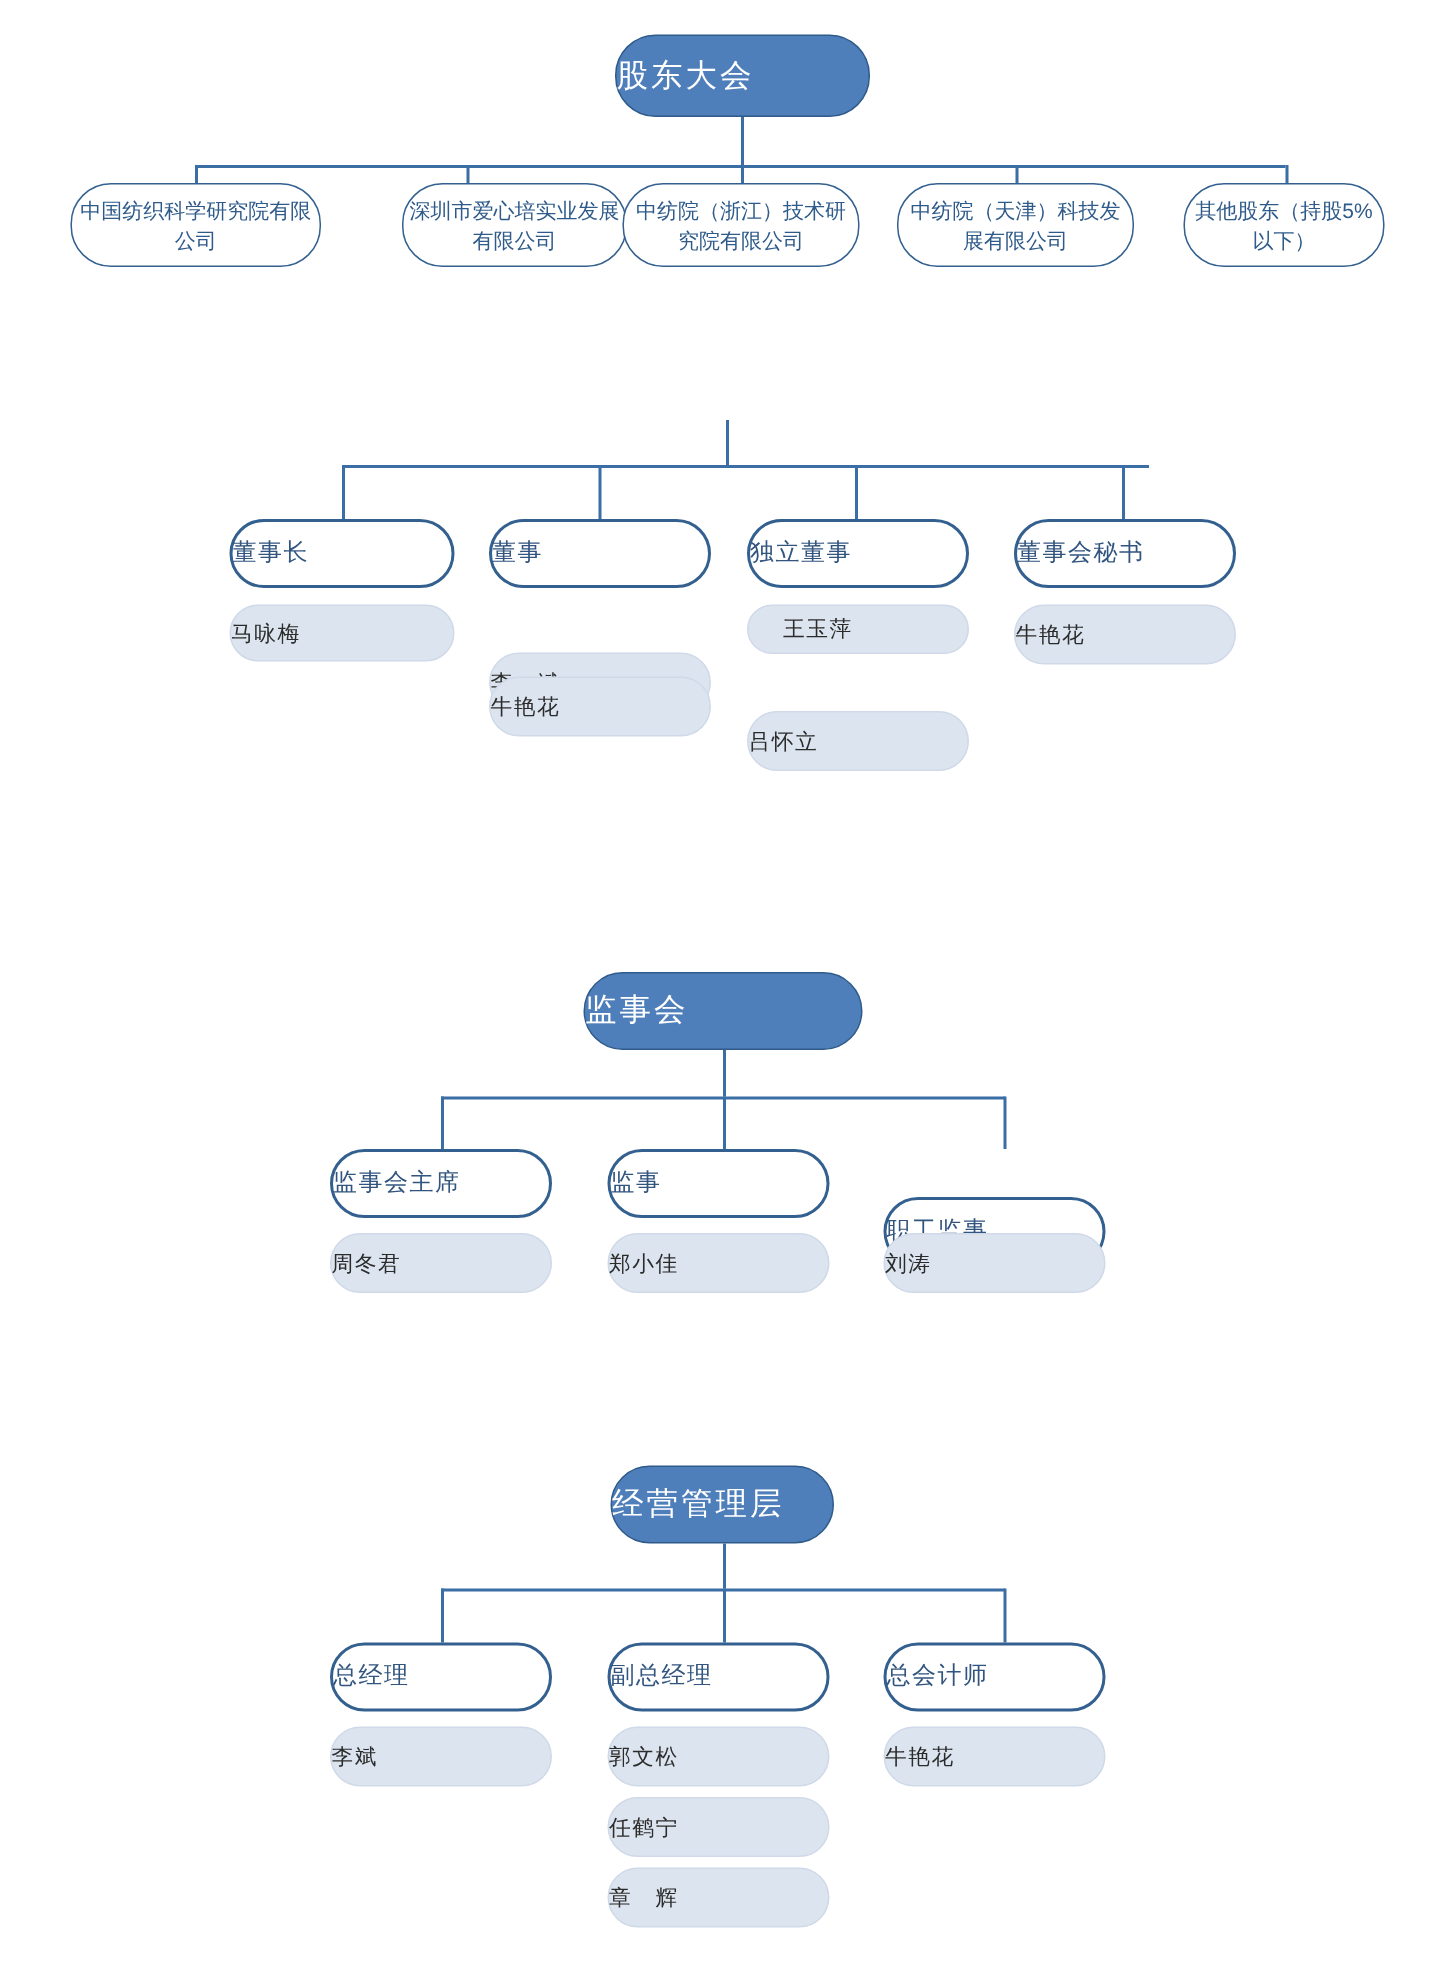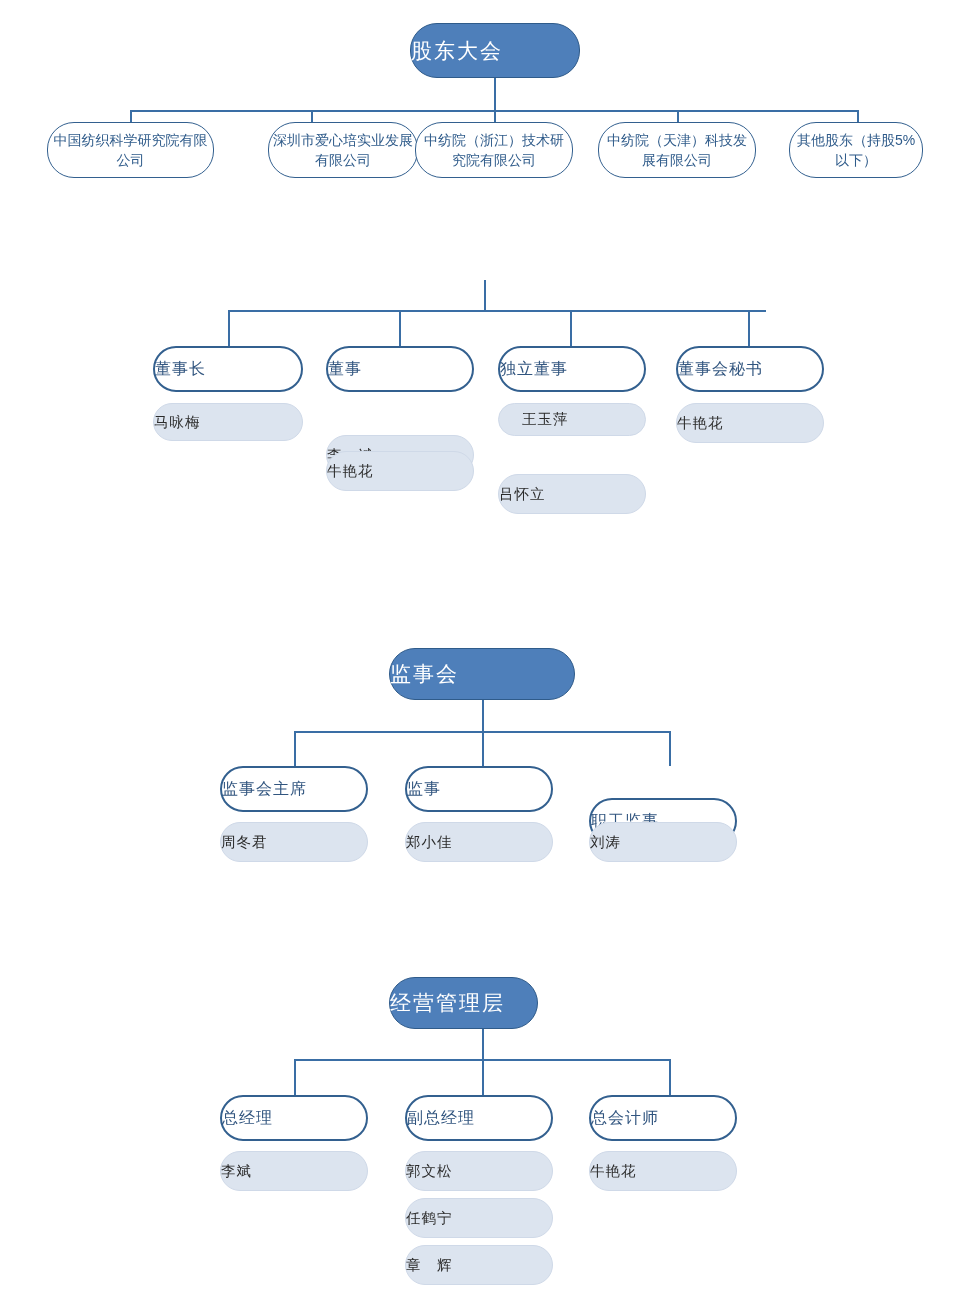--- a/index.html
+++ b/index.html
@@ -162,21 +162,21 @@
     <span>郑小佳</span>
   </div>
 
   <div class="node role" style="left:589px; top:766px; width:148px; height:46px;margin-top:32px;">
     <span>职工监事</span>
   </div>
   <div class="node name" style="left:589px; top:822px; width:148px; height:40px;">
     <span>刘涛</span>
   </div>
 
-  <div class="node hdr" style="left:389px; top:977px; width:149px; height:52px;">
+  <div class="node hdr" style="left:407px; top:977px; width:149px; height:52px;">
     <span>经营管理层</span>
   </div>
 
   <div class="vline" style="left:482px; top:1029px; height:30px;"></div>
   <div class="hline" style="left:294px; top:1059px; width:376px;"></div>
   <div class="vline" style="left:294px; top:1059px; height:36px;"></div>
   <div class="vline" style="left:482px; top:1059px; height:36px;"></div>
   <div class="vline" style="left:669px; top:1059px; height:36px;"></div>
 
   <div class="node role" style="left:220px; top:1095px; width:148px; height:46px;">

